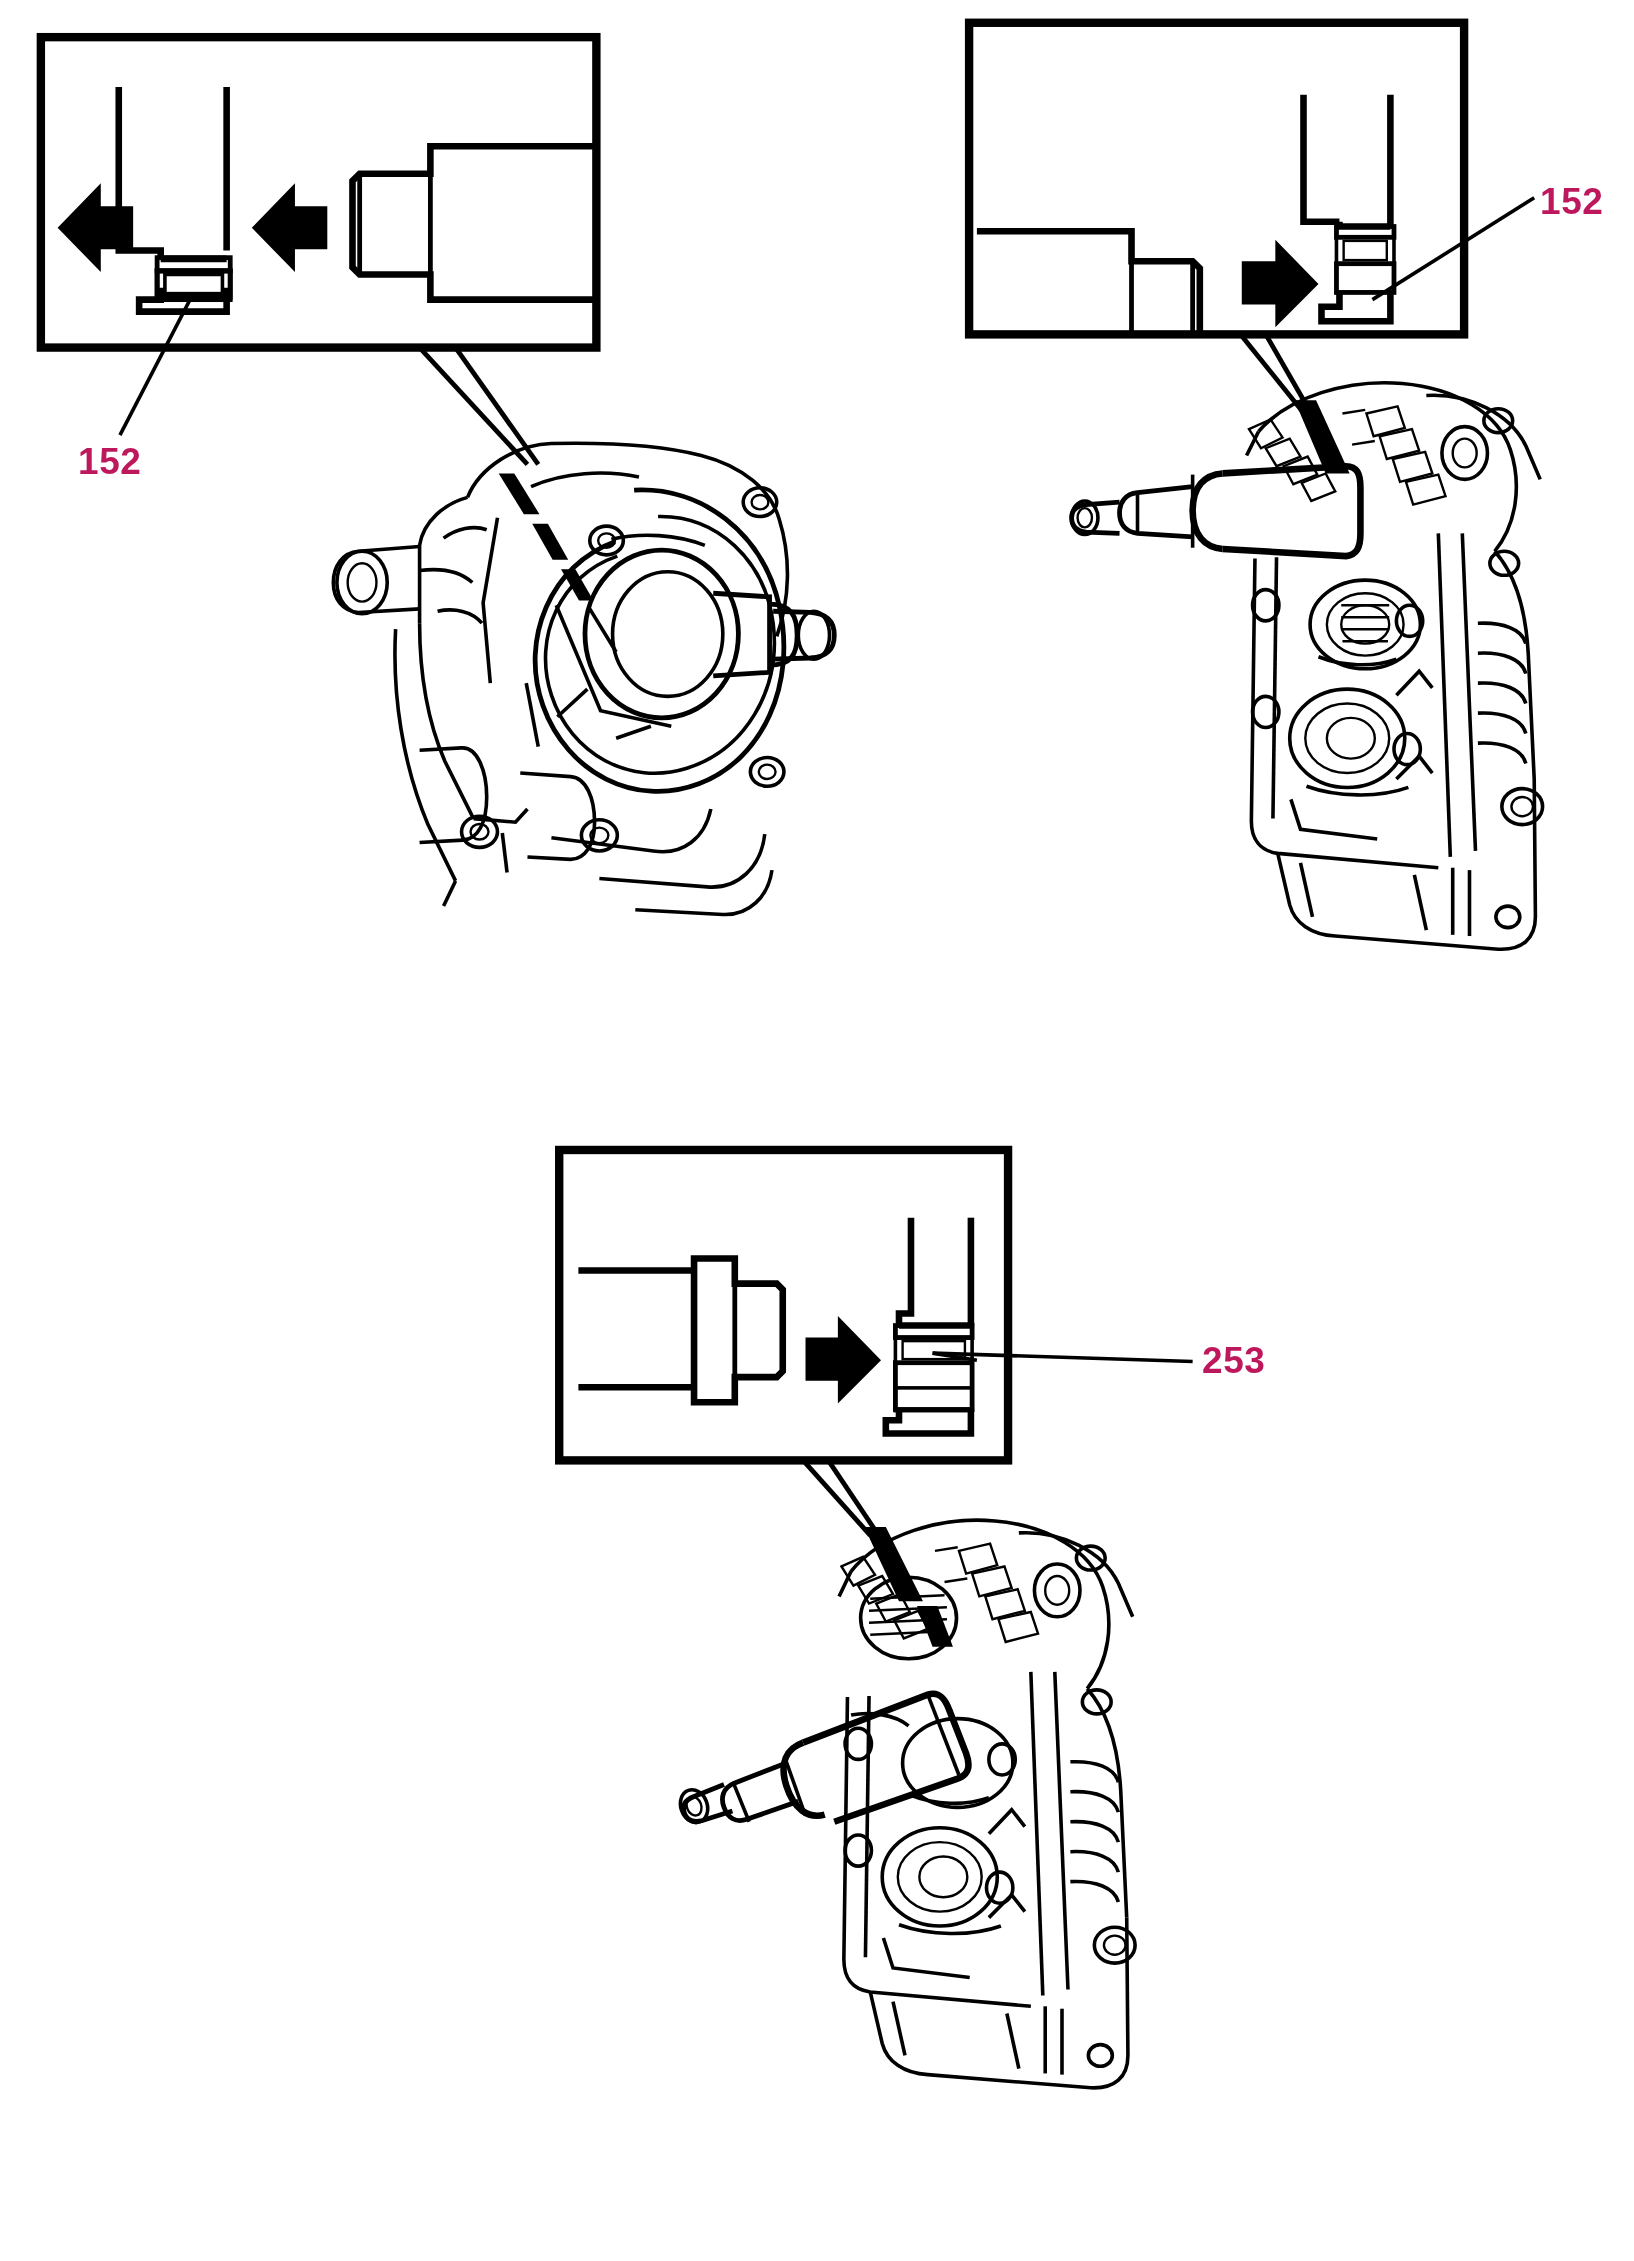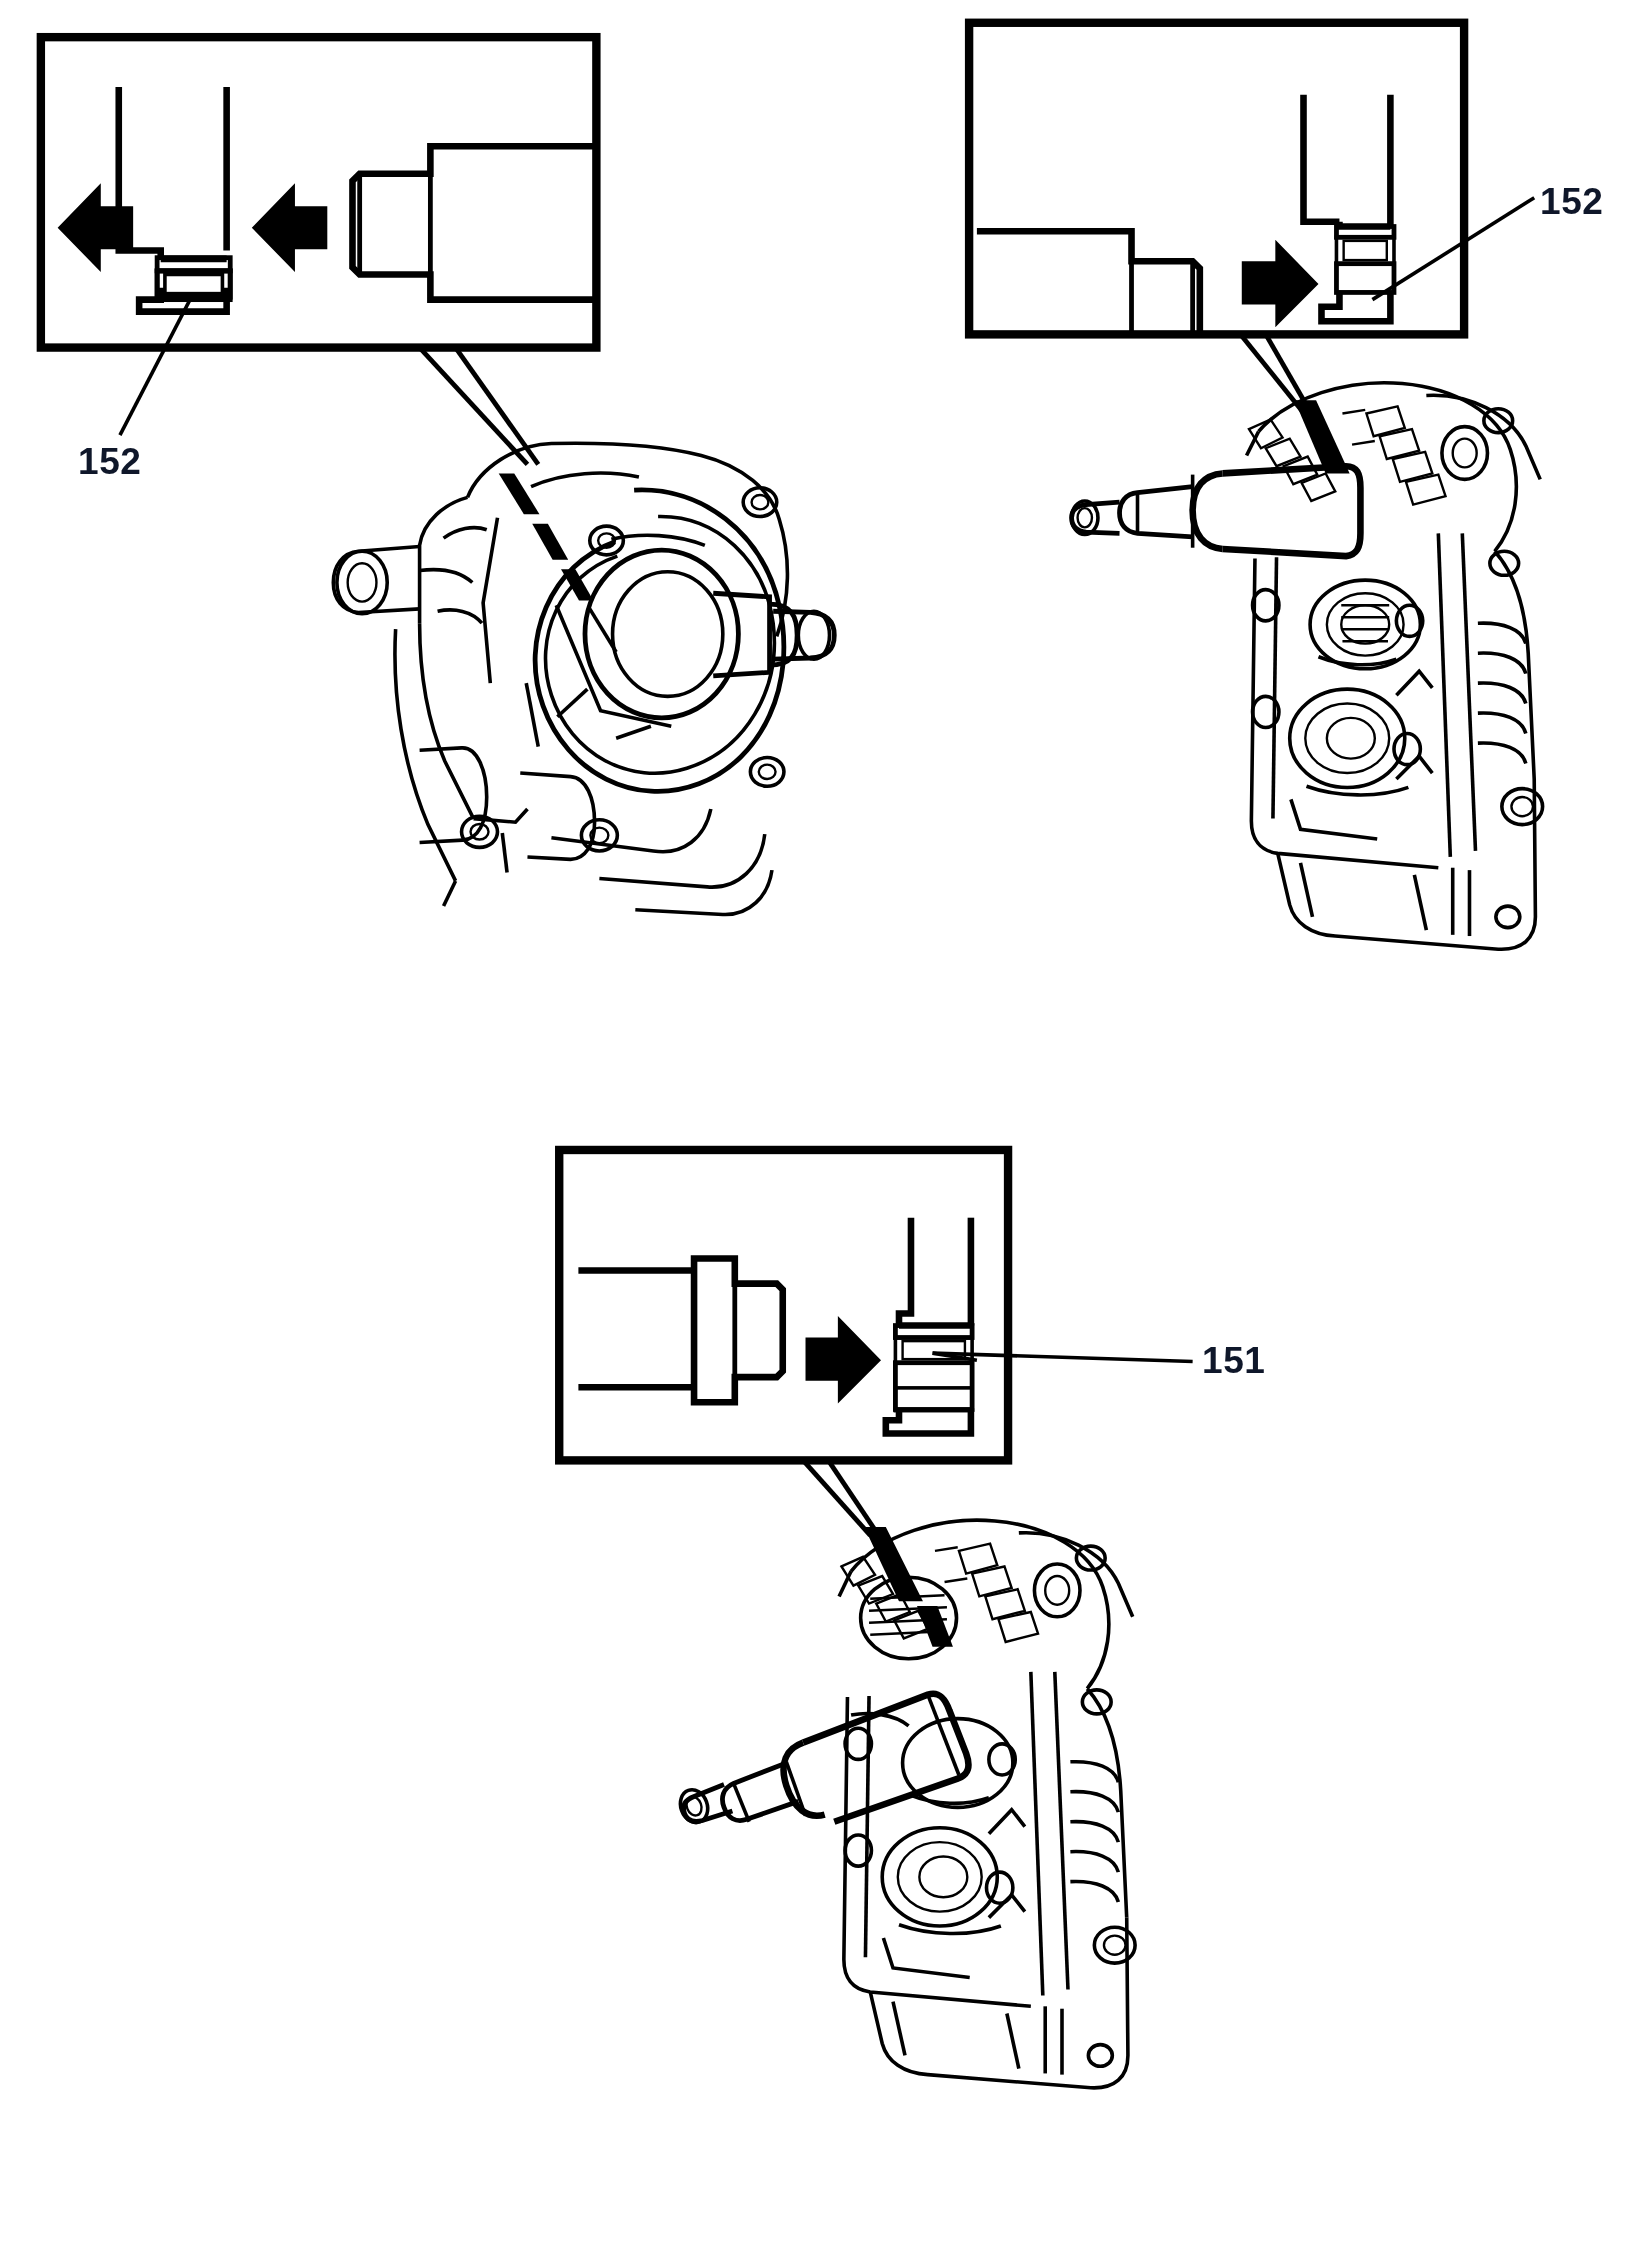--- a/index.html
+++ b/index.html
@@ -5,21 +5,21 @@
   html,body{margin:0;padding:0;background:#ffffff;}
   body{font-family:"Liberation Sans",sans-serif;}
   #page{position:relative;width:1635px;height:2261px;background:#fff;overflow:hidden;}
   .svgwrap{position:absolute;left:0;top:0;width:1635px;height:2261px;}
   .callout-label{
     position:absolute;
     font-family:"Liberation Sans",sans-serif;
     font-weight:bold;
     font-size:37px;
     letter-spacing:0.6px;
-    color:#0f172a;
+    color:#be185d;
     white-space:nowrap;
     line-height:1;
   }
 </style>
 </head>
 <body>
 
 <div id="page">
 
   <svg class="svgwrap" viewBox="0 0 2728 3773" xmlns="http://www.w3.org/2000/svg">
@@ -373,16 +373,16 @@
       <path class="ln t2" d="M1650 3200 L1688 3162 L1710 3190"></path>
       <path class="ln t2" d="M1420 2862 C1450 2856 1492 2860 1516 2880"></path>
     </g>
 
   </svg>
 
   <div class="callout-label" style="left:78px; top:443px;">152</div>
 
   <div class="callout-label" style="left:1540px; top:183px;">152</div>
 
-  <div class="callout-label" style="left:1202px; top:1342px;">151</div>
+  <div class="callout-label" style="left:1202px; top:1342px;">253</div>
 
 </div>
 
 
 </body></html>

